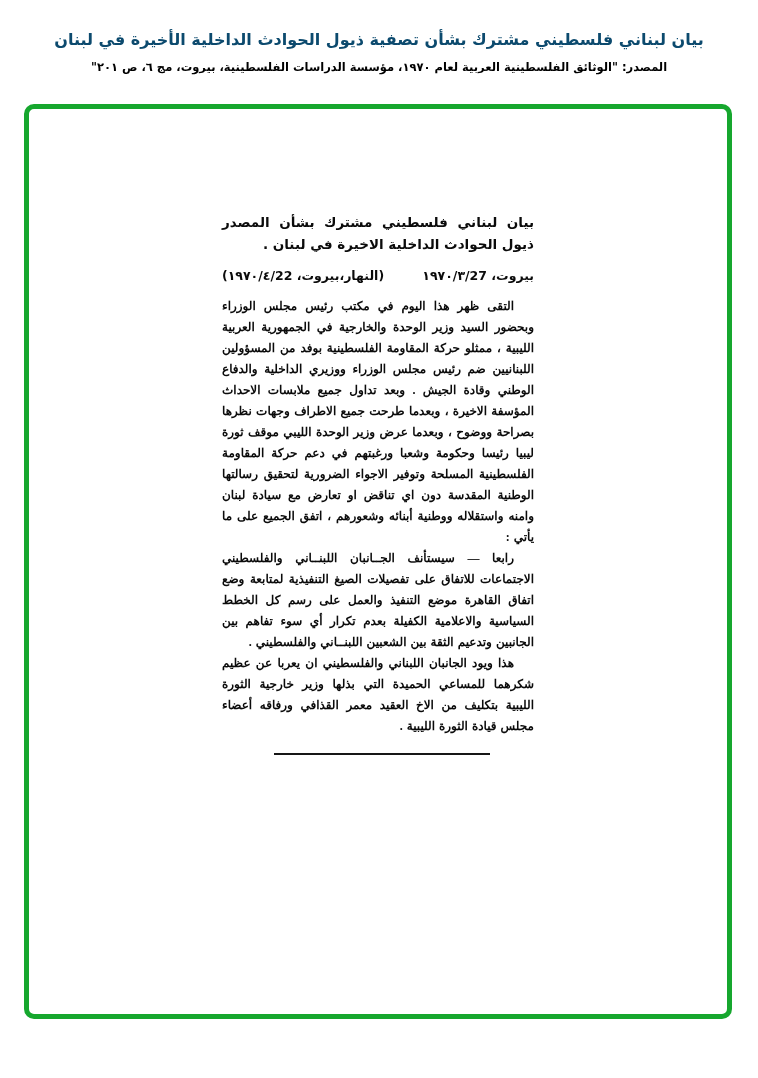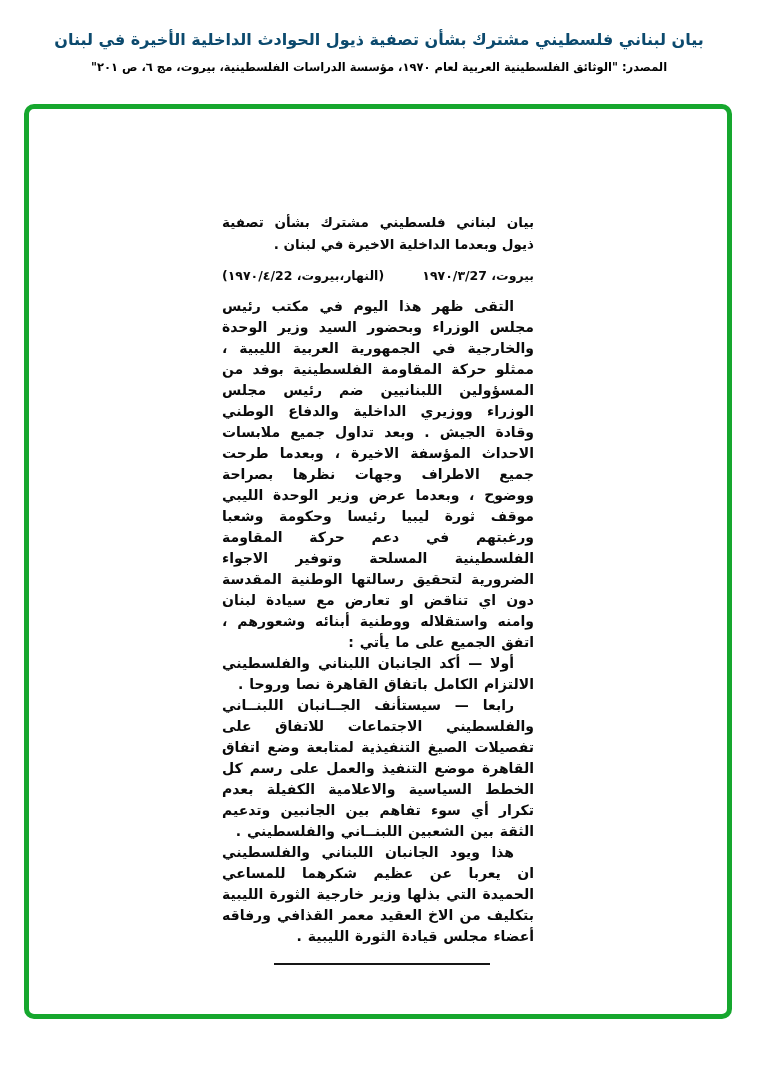--- a/index.html
+++ b/index.html
@@ -67,27 +67,28 @@
     margin-top: 13px;
     font-size: 12.5px;
     font-weight: 600;
     white-space: nowrap;
   }
   .doc-body {
     margin-top: 13px;
   }
   .doc-body p {
     margin: 0;
-    font-size: 14px;
+    font-size: 12px;
     font-weight: 600;
     line-height: 21px;
     text-align: justify;
     text-align-last: right;
     text-indent: 20px;
     word-spacing: 1px;
+    font-family: Liberation Serif, serif;
   }
   .end-rule {
     width: 216px;
     height: 0;
     border: none;
     border-top: 2px solid #161616;
     margin: 16px auto 0 auto;
     transform: translateX(4px);
   }
 </style>
@@ -98,30 +99,29 @@
 
   <div class="page-header">
     <div class="header-title">بيان لبناني فلسطيني مشترك بشأن تصفية ذيول الحوادث الداخلية الأخيرة في لبنان</div>
     <div class="header-source">المصدر: "الوثائق الفلسطينية العربية لعام ١٩٧٠، مؤسسة الدراسات الفلسطينية، بيروت، مج ٦، ص ٢٠١"</div>
   </div>
 
   <div class="document-frame" style="border-color: rgb(22, 167, 46);">
 
     <div class="scan-page">
 
-      <div class="doc-title">بيان لبناني فلسطيني مشترك بشأن تصفية ذيول وبعدما الداخلية الاخيرة في لبنان .</div>
+      <div class="doc-title">بيان لبناني فلسطيني مشترك بشأن المصدر ذيول الحوادث الداخلية الاخيرة في لبنان .</div>
 
       <div class="dateline">
         <span>بيروت، ١٩٧٠/٣/27</span>
         <span>(النهار،بيروت، ١٩٧٠/٤/22)</span>
       </div>
 
       <div class="doc-body">
         <p>التقى ظهر هذا اليوم في مكتب رئيس مجلس الوزراء وبحضور السيد وزير الوحدة والخارجية في الجمهورية العربية الليبية ، ممثلو حركة المقاومة الفلسطينية بوفد من المسؤولين اللبنانيين ضم رئيس مجلس الوزراء ووزيري الداخلية والدفاع الوطني وقادة الجيش . وبعد تداول جميع ملابسات الاحداث المؤسفة الاخيرة ، وبعدما طرحت جميع الاطراف وجهات نظرها بصراحة ووضوح ، وبعدما عرض وزير الوحدة الليبي موقف ثورة ليبيا رئيسا وحكومة وشعبا ورغبتهم في دعم حركة المقاومة الفلسطينية المسلحة وتوفير الاجواء الضرورية لتحقيق رسالتها الوطنية المقدسة دون اي تناقض او تعارض مع سيادة لبنان وامنه واستقلاله ووطنية أبنائه وشعورهم ، اتفق الجميع على ما يأتي :</p>
-        <p>أولا — أكد الجانبان اللبناني والفلسطيني الالتزام الكامل باتفاق القاهرة نصا وروحا .</p>
         <p>رابعا — سيستأنف الجــانبان اللبنــاني والفلسطيني الاجتماعات للاتفاق على تفصيلات الصيغ التنفيذية لمتابعة وضع اتفاق القاهرة موضع التنفيذ والعمل على رسم كل الخطط السياسية والاعلامية الكفيلة بعدم تكرار أي سوء تفاهم بين الجانبين وتدعيم الثقة بين الشعبين اللبنــاني والفلسطيني .</p>
         <p>هذا ويود الجانبان اللبناني والفلسطيني ان يعربا عن عظيم شكرهما للمساعي الحميدة التي بذلها وزير خارجية الثورة الليبية بتكليف من الاخ العقيد معمر القذافي ورفاقه أعضاء مجلس قيادة الثورة الليبية .</p>
       </div>
 
       <hr class="end-rule">
 
     </div>
   </div>
 
 </div>

